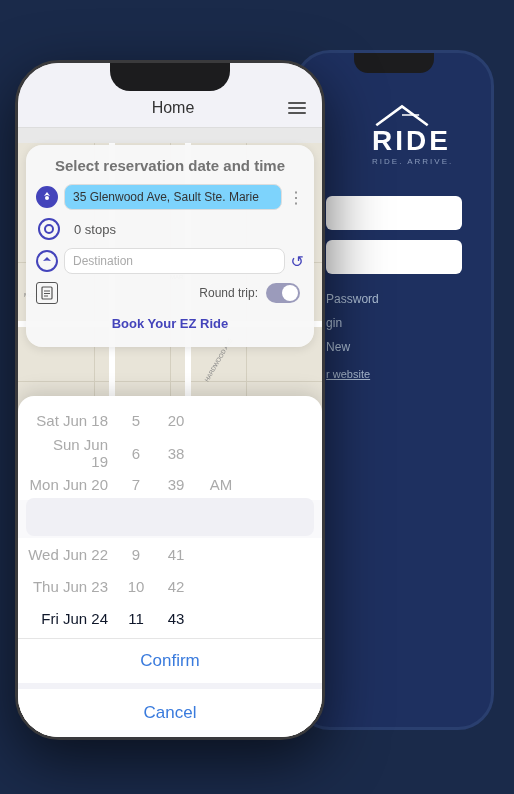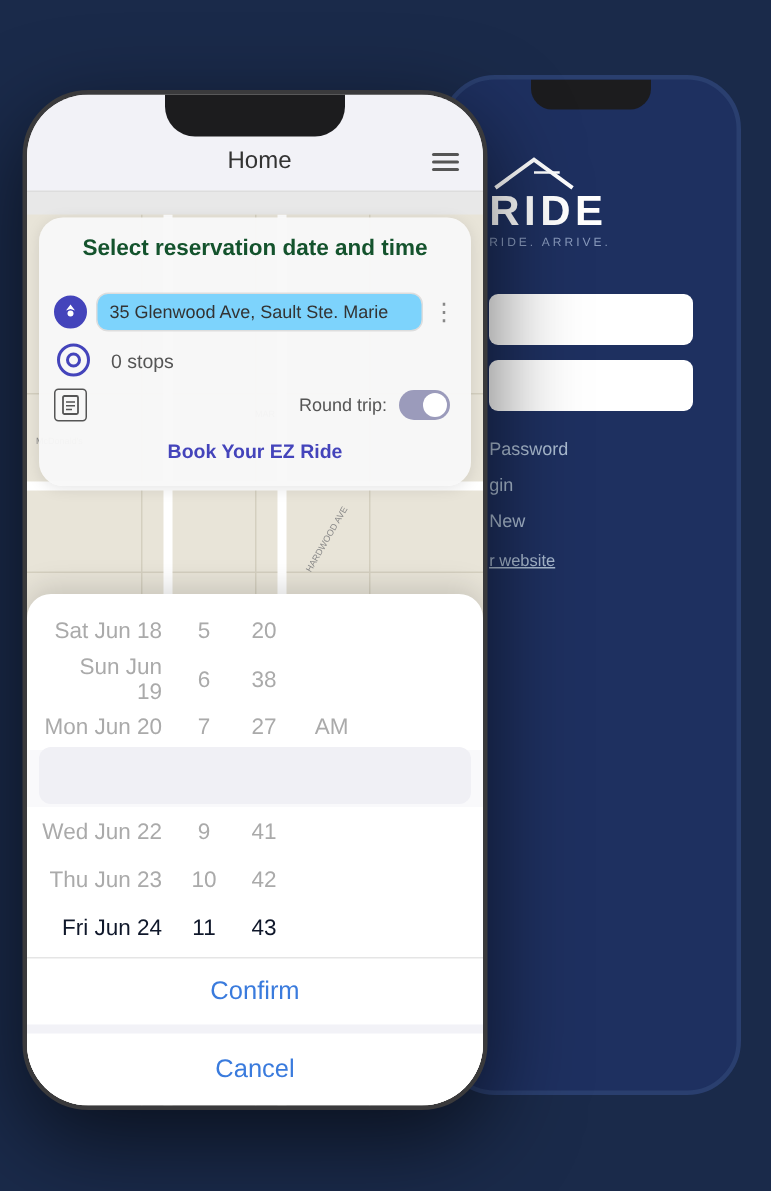--- a/index.html
+++ b/index.html
@@ -113,23 +113,23 @@
       right: 8px;
       background: rgba(248, 248, 248, 0.96);
       border-radius: 16px;
       padding: 12px 10px;
       z-index: 5;
       box-shadow: 0 2px 10px rgba(0,0,0,0.1);
     }
     .overlay-title {
       font-size: 15px;
       font-weight: 700;
-      color: #14532d;
+      color: #737373;
       text-align: center;
-      margin-bottom: 21px;
+      margin-bottom: 10px;
     }
 
     .input-row {
       display: flex;
       align-items: center;
       margin-bottom: 8px;
       gap: 6px;
     }
     .circle-icon {
       width: 22px;
@@ -354,20 +354,21 @@
       display: flex;
       flex-direction: column;
       align-items: center;
       width: 100%;
     }
     .brand-area {
       display: flex;
       flex-direction: column;
       align-items: flex-start;
       width: 70%;
+      padding-left: 46px;
     }
 
     .map-grid-line-h {
       position: absolute;
       left: 0; right: 0;
       height: 1px;
       background: #d4cfbf;
     }
     .map-grid-line-v {
       position: absolute;
@@ -486,20 +487,29 @@
         <div class="kebab-icon">⋮</div>
       </div>
 
       <div class="stops-row">
         <div class="stops-circle">
           <div class="stops-inner"></div>
         </div>
         <div class="stops-label">0 stops</div>
       </div>
 
+      <div class="input-row">
+        <div class="circle-icon">
+          <svg width="12" height="12" viewBox="0 0 12 12">
+            <path d="M6 2 L10 6 L6 5.5 L2 6 Z" fill="#4444bb"></path>
+          </svg>
+        </div>
+        <div class="input-text placeholder" style="flex:1;font-size:12px;padding:5px 8px;border:1px solid #ddd;border-radius:8px;background:white;color:#aaa;">Destination</div>
+        <div class="refresh-icon" style="color:#4444bb;font-size:16px;">↺</div>
+      </div>
 
       <div class="roundtrip-row">
         <div class="doc-icon" style="margin-right:auto;">
           <svg width="14" height="14" viewBox="0 0 14 14">
             <rect x="2" y="1" width="10" height="12" rx="1" fill="none" stroke="#555" stroke-width="1.2"></rect>
             <line x1="4" y1="5" x2="10" y2="5" stroke="#555" stroke-width="1"></line>
             <line x1="4" y1="7.5" x2="10" y2="7.5" stroke="#555" stroke-width="1"></line>
             <line x1="4" y1="10" x2="8" y2="10" stroke="#555" stroke-width="1"></line>
           </svg>
         </div>
@@ -524,21 +534,21 @@
             </div>
             <div class="picker-row" style="display: grid; grid-template-columns: 90px 40px 40px 50px; height: 32px; align-items: center; text-align: center; font-size: 15px; color: rgb(170, 170, 170); font-weight: 400; padding: 0px 8px;">
               <span style="text-align: right; padding-right: 8px; margin-left: 16px;">Sun Jun 19</span>
               <span>6</span>
               <span>38</span>
               <span></span>
             </div>
             <div class="picker-row" style="display: grid; grid-template-columns: 90px 40px 40px 50px; height: 32px; align-items: center; text-align: center; font-size: 15px; color: rgb(170, 170, 170); font-weight: 400; padding: 0px 8px;">
               <span style="text-align: right; padding-right: 8px;">Mon Jun 20</span>
               <span>7</span>
-              <span>27</span>
+              <span>39</span>
               <span>AM</span>
             </div>
             <div class="picker-row selected" style="display: grid; grid-template-columns: 90px 40px 40px 50px; height: 38px; align-items: center; text-align: center; font-size: 20px; color: rgb(26, 26, 26); font-weight: 500; padding: 0px 8px;">
               <span style="text-align: right; padding-right: 8px;">Today</span>
               <span>8</span>
               <span>40</span>
               <span>PM</span>
             </div>
             <div class="picker-row" style="display: grid; grid-template-columns: 90px 40px 40px 50px; height: 32px; align-items: center; text-align: center; font-size: 15px; color: rgb(170, 170, 170); font-weight: 400; padding: 0px 8px;">
               <span style="text-align: right; padding-right: 8px;">Wed Jun 22</span>

